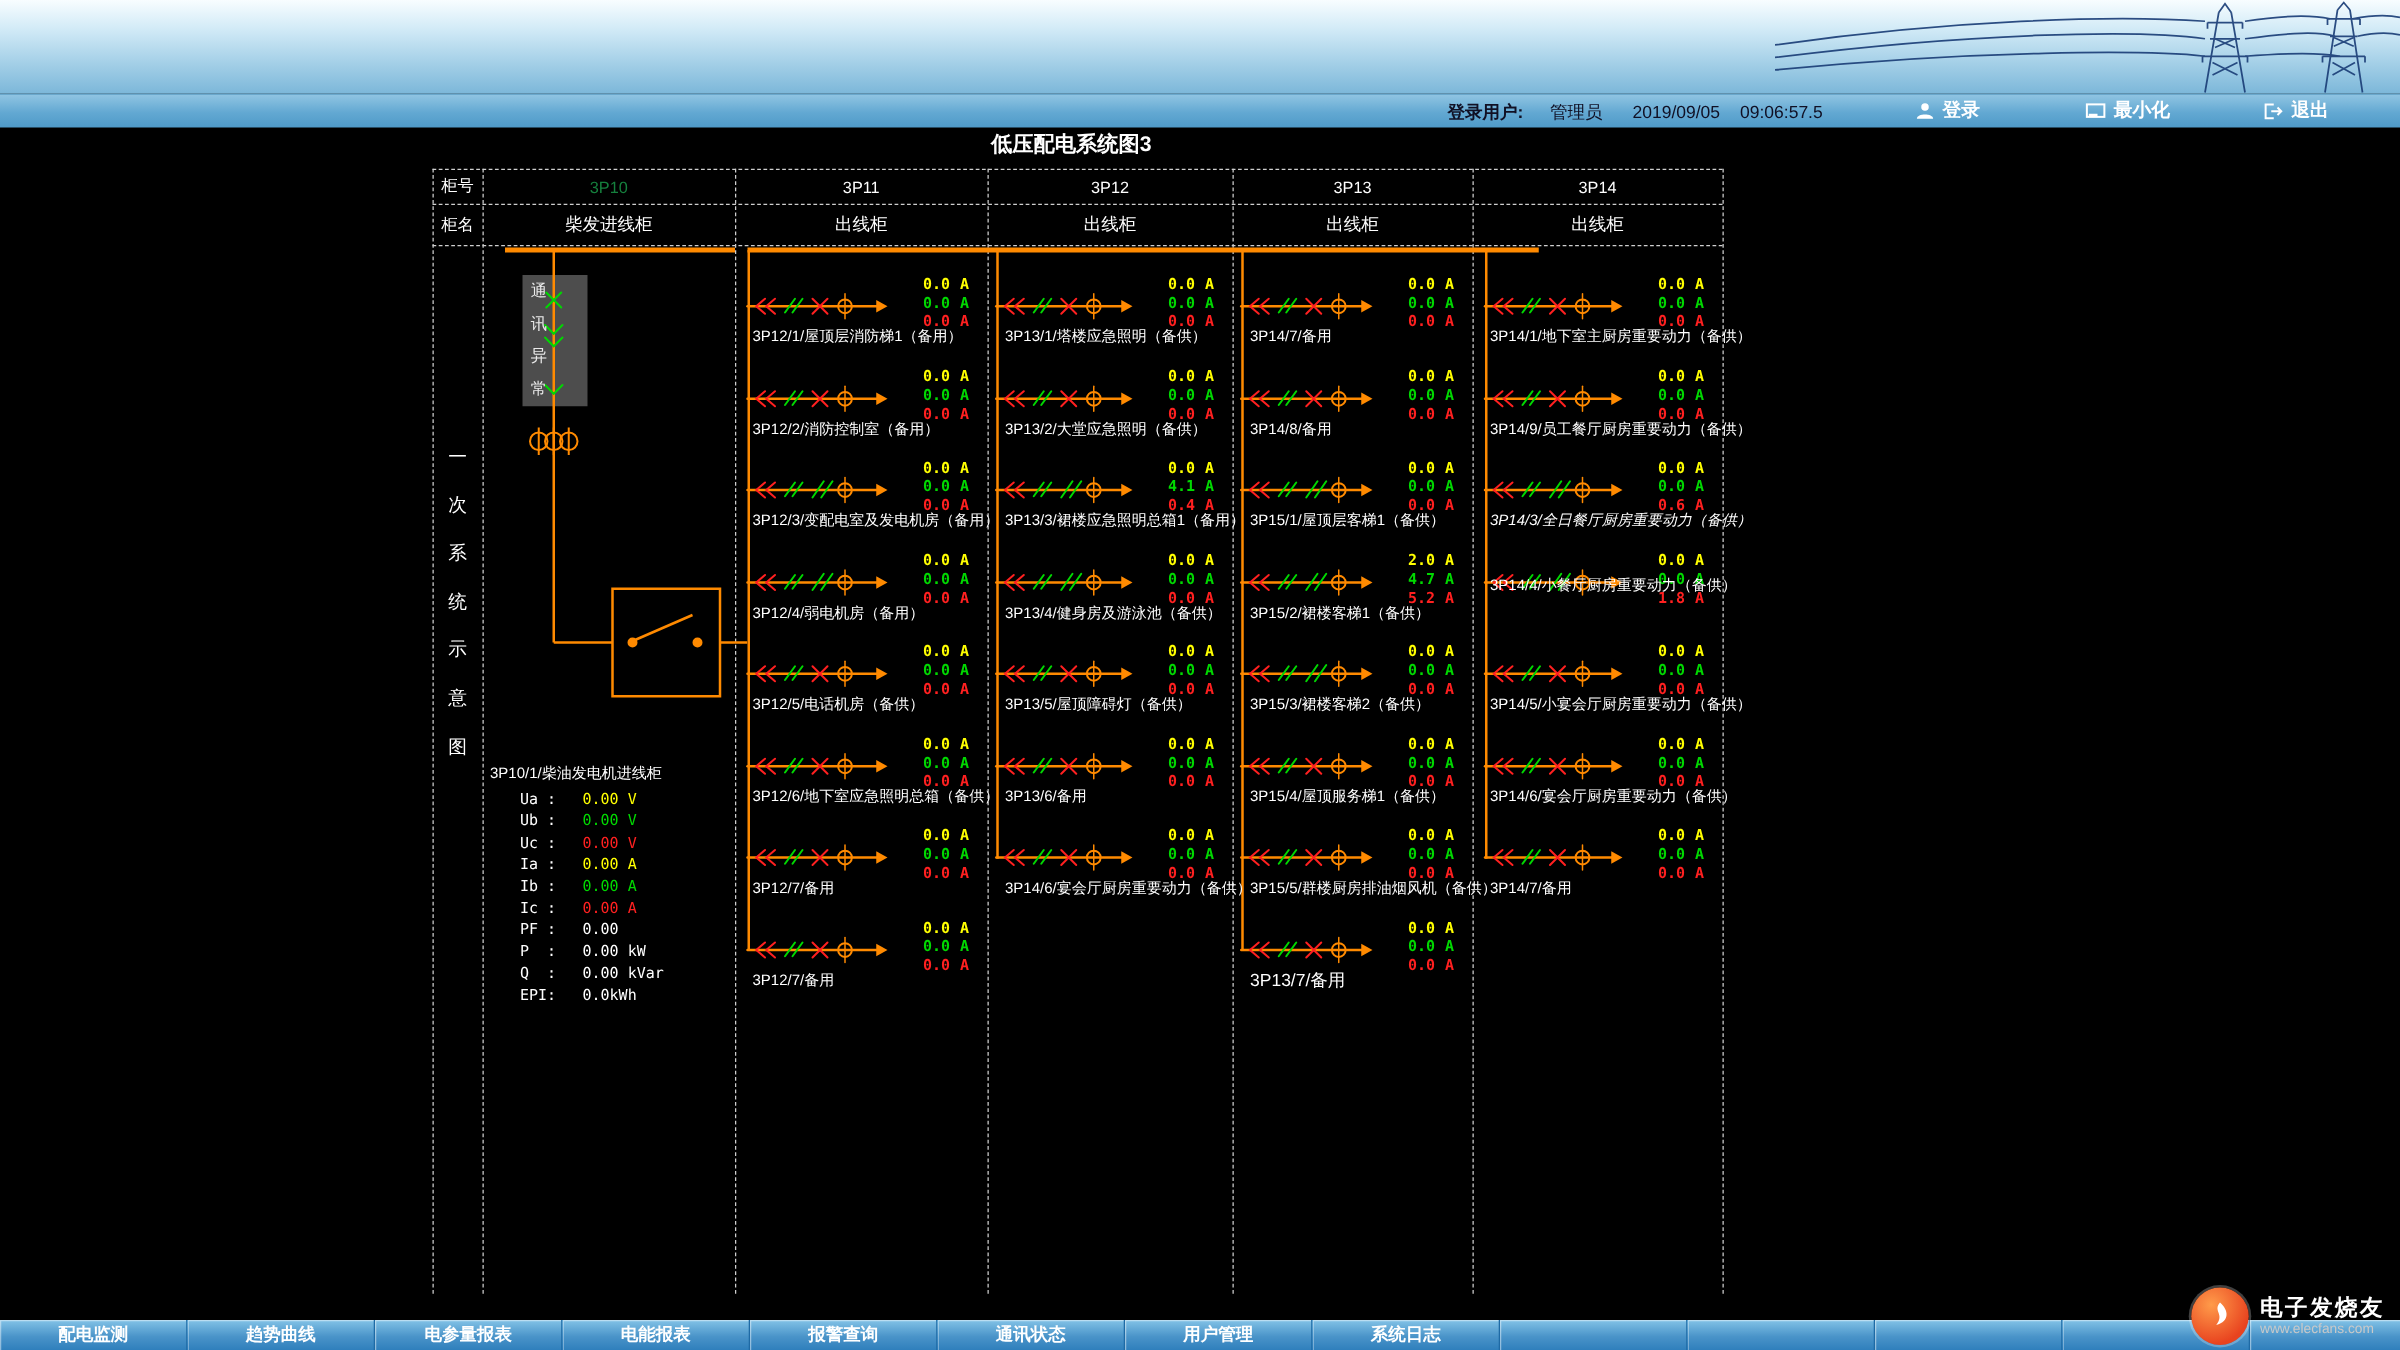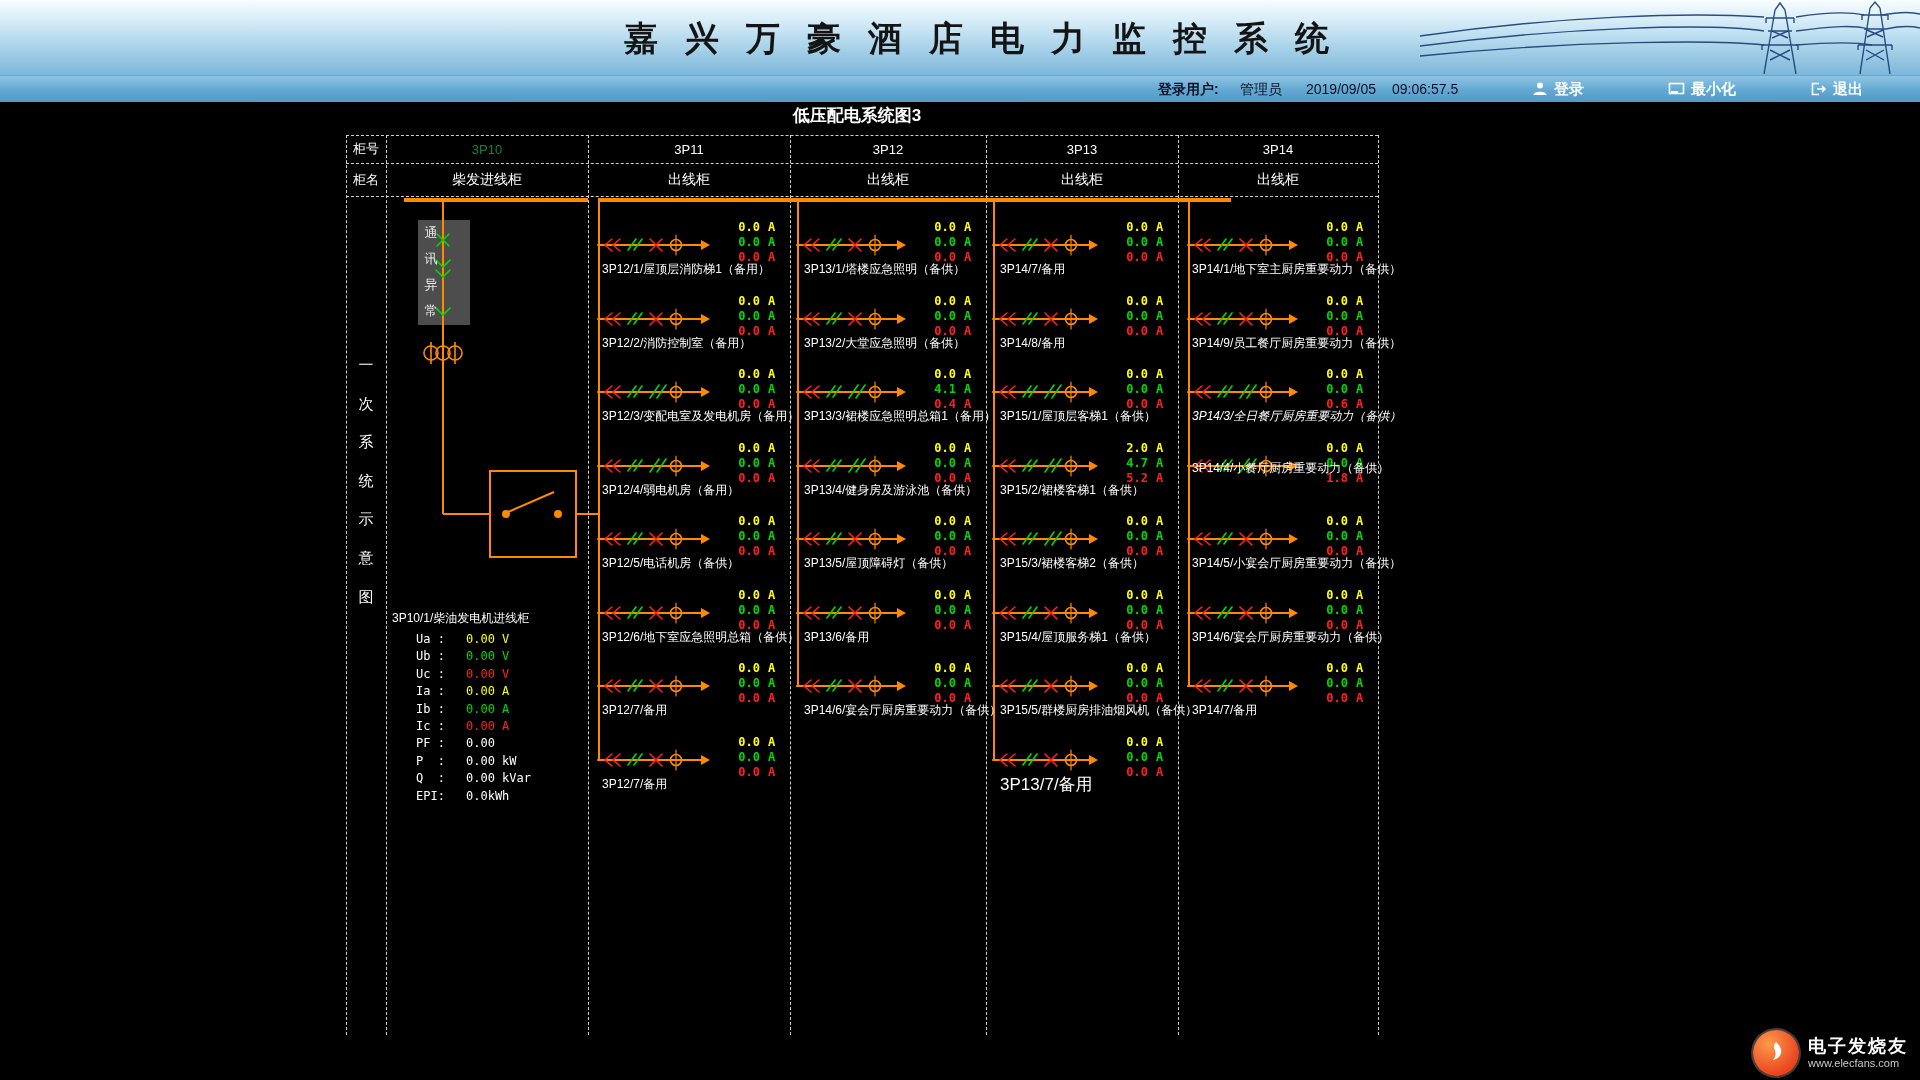--- a/index.html
+++ b/index.html
@@ -71,21 +71,20 @@
         <path d="M346 18 V23 M374 18 V23 M342 45 V50 M378 45 V50"></path>
 
         <path d="M440 74 L450 8 M470 74 L460 8 M450 8 L455 2 L460 8"></path>
         <path d="M442 15 H468 M444 29 H466 M438 45 H472"></path>
         <path d="M446 60 L464 50 M446 50 L464 60 M447 37 L463 30 M447 30 L463 37"></path>
         <path d="M442 15 V20 M468 15 V20 M438 45 V50 M472 45 V50"></path>
       </g>
     </svg>
 
 
-    <div class="app-title">嘉兴万豪酒店电力监控系统</div>
   </div>
 
   <div class="hdr-sub">
     <span class="stat" style="left:1158px;font-weight:bold">登录用户:</span>
     <span class="stat" style="left:1240px">管理员</span>
     <span class="stat" style="left:1306px">2019/09/05</span>
     <span class="stat" style="left:1392px">09:06:57.5</span>
 
     <div class="hbtn" style="left:1532px">
       <svg width="16" height="16" viewBox="0 0 16 16">
@@ -615,21 +614,21 @@
       <path d="M78 8 V28" stroke="#ff8a00" stroke-width="1.2"></path>
       <polygon points="96,13 105,18 96,23" fill="#ff8a00" stroke="none"></polygon>
     </g>
   </svg></div>
       <div style="position: absolute; left: 1098px; top: 734.5px; width: 50px; height: 14px; text-align: right; color: rgb(255, 255, 0); font: bold 12px &quot;DejaVu Sans Mono&quot;, monospace;">0.0</div>
       <div style="position: absolute; left: 1156px; top: 734.5px; width: 16px; height: 14px; color: rgb(255, 255, 0); font: bold 12px &quot;DejaVu Sans Mono&quot;, monospace;">A</div>
       <div style="position: absolute; left: 1098px; top: 749.5px; width: 50px; height: 14px; text-align: right; color: rgb(0, 216, 0); font: bold 12px &quot;DejaVu Sans Mono&quot;, monospace;">0.0</div>
       <div style="position: absolute; left: 1156px; top: 749.5px; width: 16px; height: 14px; color: rgb(0, 216, 0); font: bold 12px &quot;DejaVu Sans Mono&quot;, monospace;">A</div>
       <div style="position: absolute; left: 1098px; top: 764.5px; width: 50px; height: 14px; text-align: right; color: rgb(255, 32, 32); font: bold 12px &quot;DejaVu Sans Mono&quot;, monospace;">0.0</div>
       <div style="position: absolute; left: 1156px; top: 764.5px; width: 16px; height: 14px; color: rgb(255, 32, 32); font: bold 12px &quot;DejaVu Sans Mono&quot;, monospace;">A</div>
-      <div style="position: absolute; left: 1000px; top: 776.5px; height: 15px; line-height: 15px; color: rgb(255, 255, 255); font-size: 17px; white-space: nowrap;">3P13/7/备用</div>
+      <div style="position: absolute; left: 1000px; top: 776.5px; height: 15px; line-height: 15px; color: rgb(255, 255, 255); font-size: 14px; white-space: nowrap;">3P13/7/备用</div>
       <div style="position: absolute; left: 1188px; top: 227px; width: 110px; height: 36px; cursor: pointer;"><svg width="110" height="36" viewBox="0 0 110 36" style="overflow:visible">
     <g fill="none" stroke-width="1.6" stroke-linecap="round">
       <path d="M0 18 H106" stroke="#ff8a00" stroke-width="2"></path>
       <path d="M14 12 L7 18 L14 24" stroke="#ff2020"></path>
       <path d="M22 12 L15 18 L22 24" stroke="#ff2020"></path>
       <path d="M30 23 L38 12" stroke="#00d800"></path>
       <path d="M36 23 L44 12" stroke="#00d800"></path>
       <path d="M52 12 L64 24" stroke="#ff2020"></path>
             <path d="M64 12 L52 24" stroke="#ff2020"></path>
       <circle cx="78" cy="18" r="5.5" stroke="#ff8a00"></circle>
@@ -825,20 +824,35 @@
       <div style="position: absolute; left: 466px; top: 788.6px; height: 15px; color: rgb(255, 255, 255); white-space: pre; font: 12px &quot;DejaVu Sans Mono&quot;, monospace;">0.0kWh</div>
       <div style="position: absolute; left: 352px; top: 356px; width: 28px; height: 20px; color: rgb(255, 255, 255); font-size: 15px; text-align: center;">一</div>
       <div style="position: absolute; left: 352px; top: 394.6px; width: 28px; height: 20px; color: rgb(255, 255, 255); font-size: 15px; text-align: center;">次</div>
       <div style="position: absolute; left: 352px; top: 433.2px; width: 28px; height: 20px; color: rgb(255, 255, 255); font-size: 15px; text-align: center;">系</div>
       <div style="position: absolute; left: 352px; top: 471.8px; width: 28px; height: 20px; color: rgb(255, 255, 255); font-size: 15px; text-align: center;">统</div>
       <div style="position: absolute; left: 352px; top: 510.4px; width: 28px; height: 20px; color: rgb(255, 255, 255); font-size: 15px; text-align: center;">示</div>
       <div style="position: absolute; left: 352px; top: 549px; width: 28px; height: 20px; color: rgb(255, 255, 255); font-size: 15px; text-align: center;">意</div>
       <div style="position: absolute; left: 352px; top: 587.6px; width: 28px; height: 20px; color: rgb(255, 255, 255); font-size: 15px; text-align: center;">图</div>
     </div>
 
+  <div id="bottom-nav">
+      <div class="nav-slot">配电监测</div>
+      <div class="nav-slot">趋势曲线</div>
+      <div class="nav-slot">电参量报表</div>
+      <div class="nav-slot">电能报表</div>
+      <div class="nav-slot">报警查询</div>
+      <div class="nav-slot">通讯状态</div>
+      <div class="nav-slot">用户管理</div>
+      <div class="nav-slot">系统日志</div>
+      <div class="nav-slot"></div>
+      <div class="nav-slot"></div>
+      <div class="nav-slot"></div>
+      <div class="nav-slot"></div>
+      <div class="nav-slot"></div>
+    </div>
 
   <div id="watermark">
     <div class="wm-badge">
       <svg width="24" height="26" viewBox="0 0 24 26">
         <path d="M12 2 C6 9 16 11 9 20 C20 17 19 8 12 2 Z" fill="#fff"></path>
       </svg>
     </div>
     <div class="wm-text">
       <span class="wm-title">电子发烧友</span>
       <span class="wm-url">www.elecfans.com</span>

